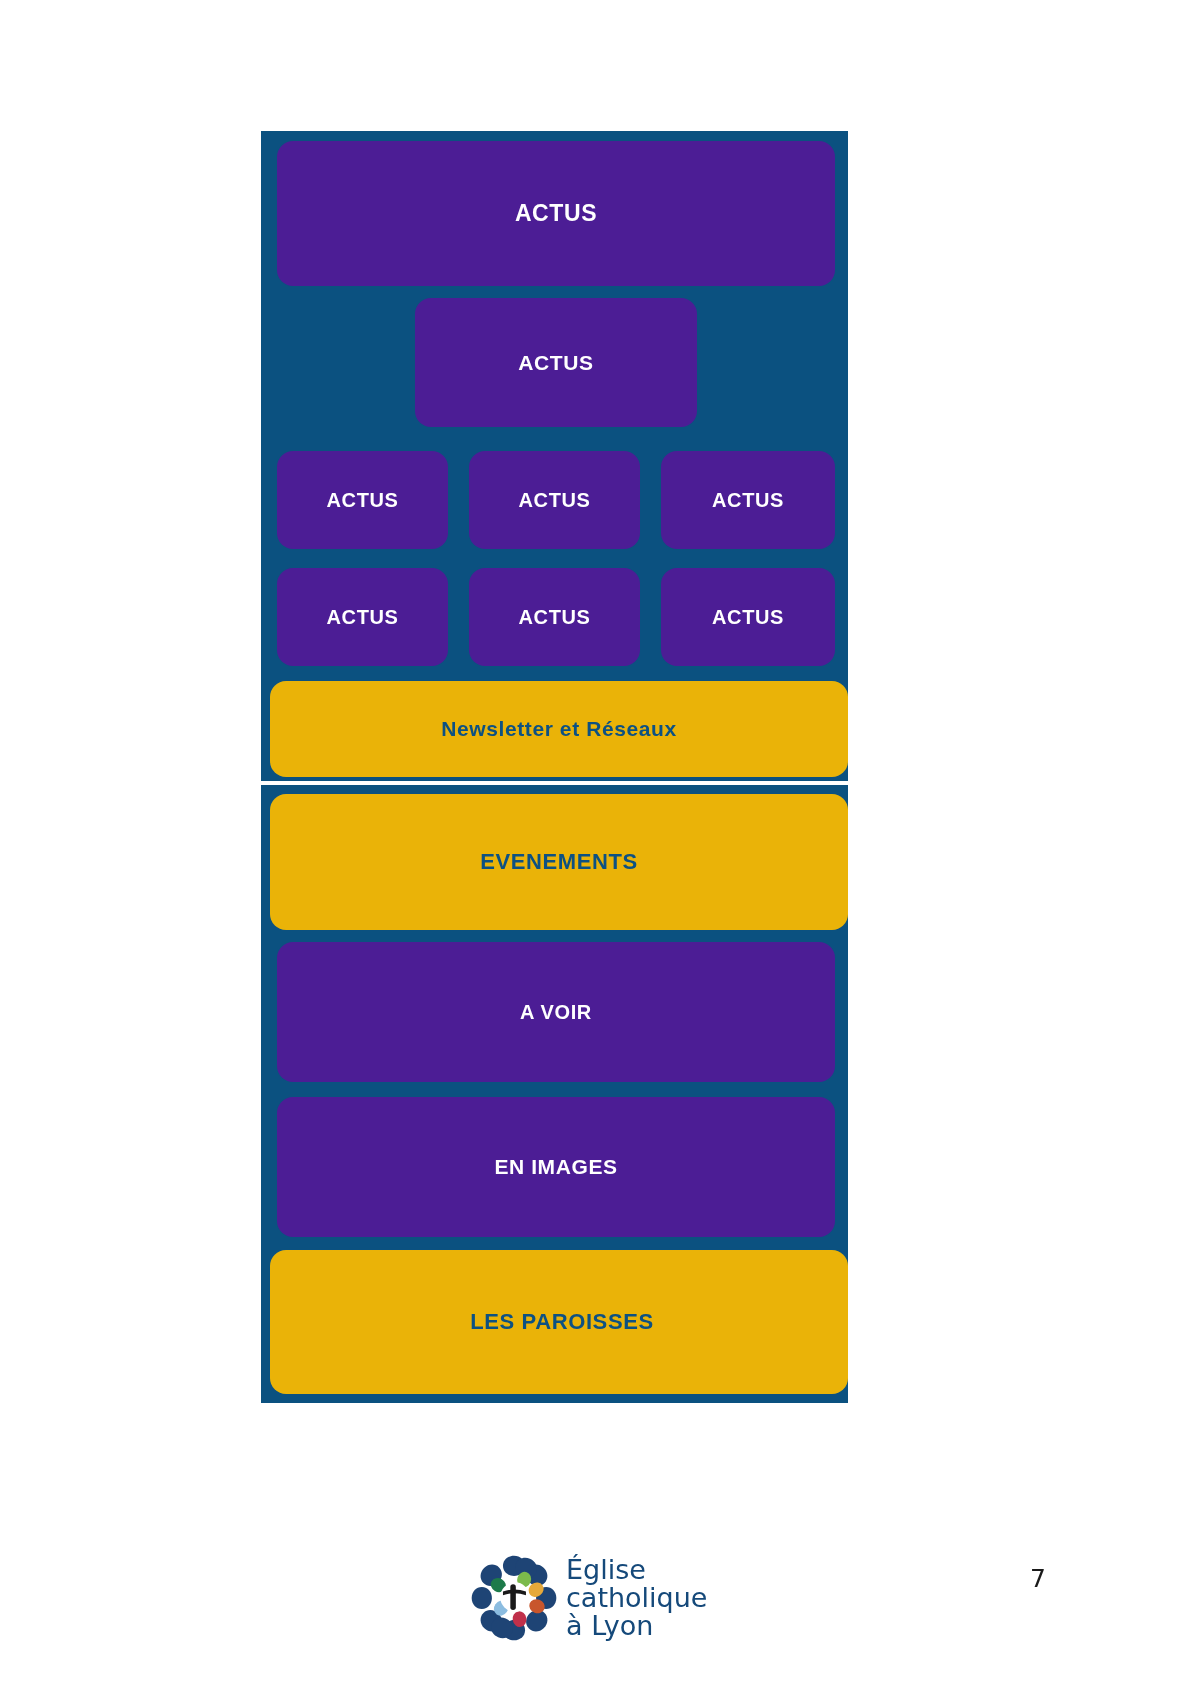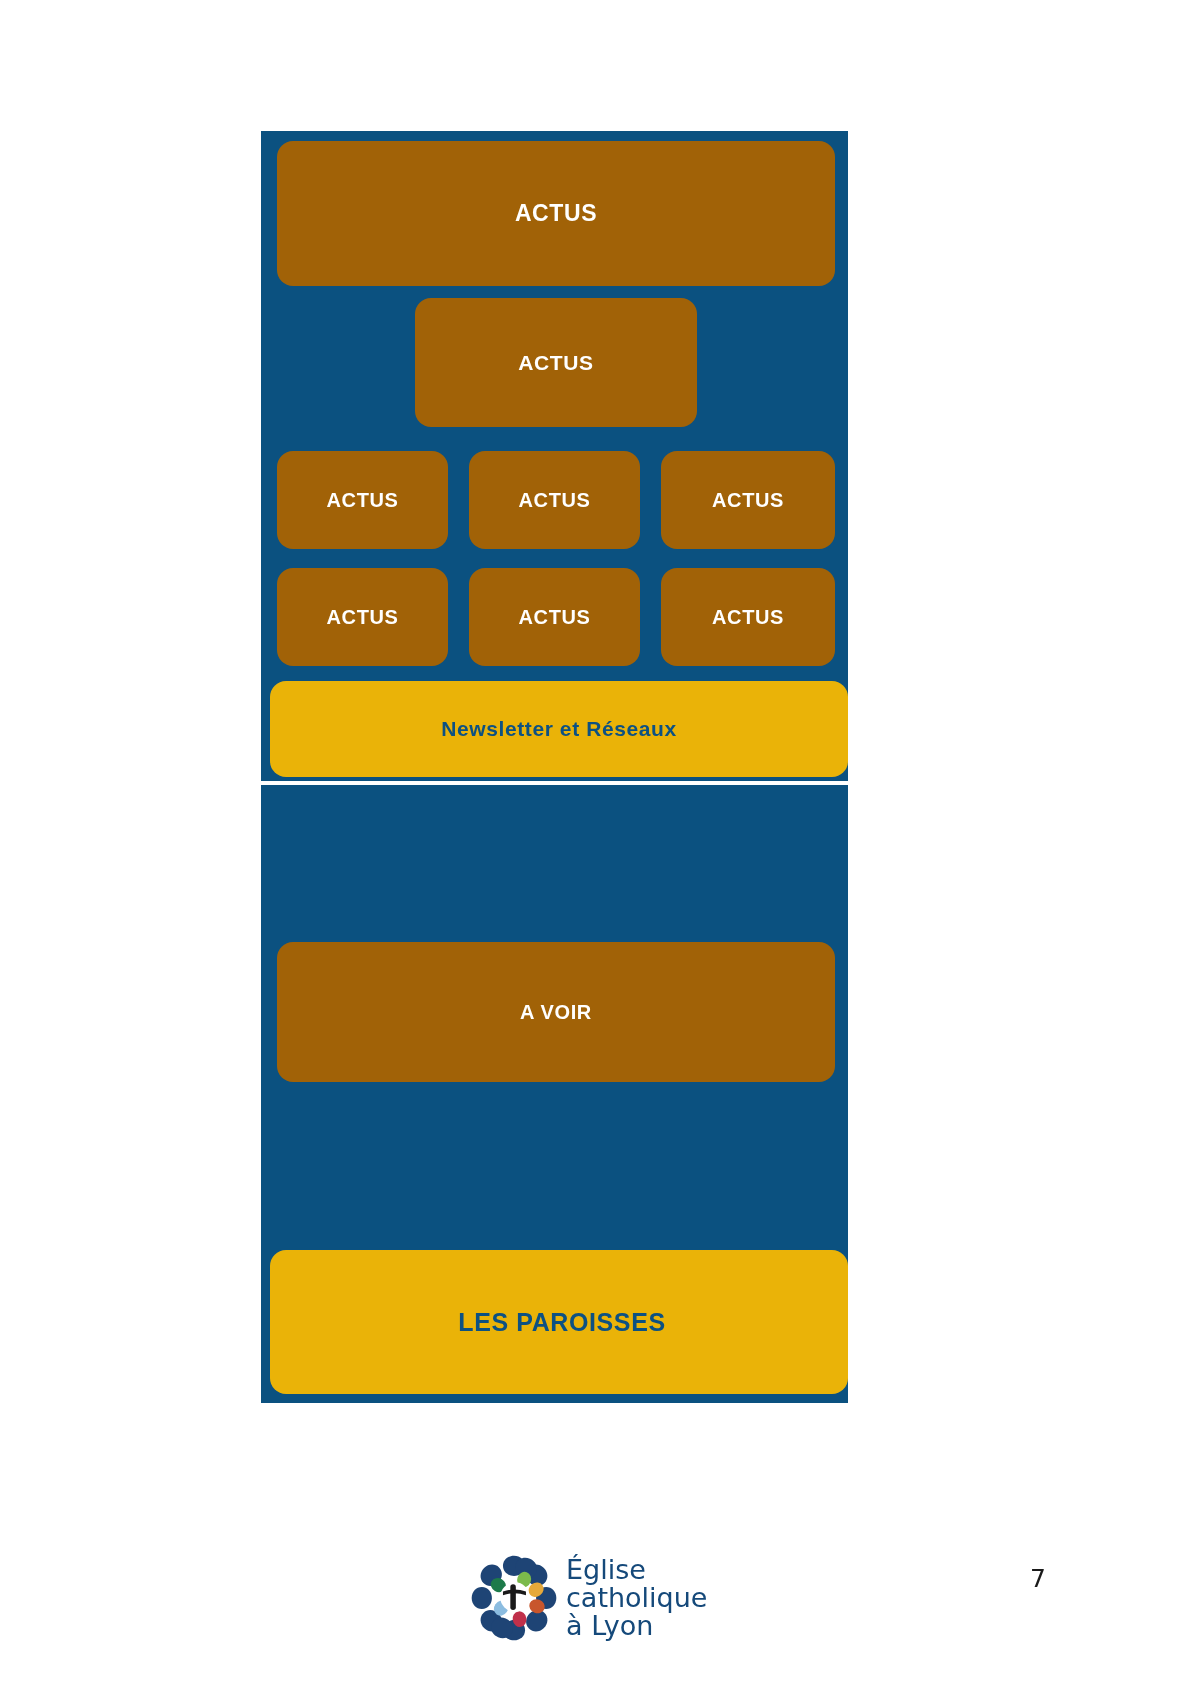--- a/index.html
+++ b/index.html
@@ -44,21 +44,21 @@
   .card {
     position: absolute;
     box-sizing: border-box;
     border-radius: 16px;
     display: flex;
     align-items: center;
     justify-content: center;
     text-align: center;
   }
   .card-light {
-    background: #a16207;
+    background: #4c1d95;
   }
   .card-white {
     background: #eab308;
   }
   .card .label {
     font-weight: bold;
     letter-spacing: 0.6px;
     line-height: 1.2;
   }
   .card-light .label {
@@ -99,21 +99,21 @@
 
   
   .c-evenements { left: 9px;  top: 9px;   width: 578px; height: 136px; }
   .c-avoir      { left: 16px; top: 157px; width: 558px; height: 140px; }
   .c-enimages   { left: 16px; top: 312px; width: 558px; height: 140px; }
   .c-paroisses  { left: 9px;  top: 465px; width: 578px; height: 144px; }
 
   .c-evenements .label { font-size: 22px; }
   .c-avoir .label      { font-size: 20px; }
   .c-enimages .label   { font-size: 21px; }
-  .c-paroisses .label  { font-size: 25px; margin-left: 6px; }
+  .c-paroisses .label  { font-size: 22px; margin-left: 6px; }
 
   
   .footer-logo {
     position: absolute;
     left: 468px;
     top: 1548px;
     width: 210px;
     height: 100px;
     display: flex;
     align-items: center;
@@ -181,25 +181,31 @@
     </div>
 
     <div class="card card-white c-newsletter">
       <span class="label">Newsletter et Réseaux</span>
     </div>
 
   </div>
 
   <div class="panel panel-bottom">
 
+    <div class="card card-white c-evenements">
+      <span class="label">EVENEMENTS</span>
+    </div>
 
     <div class="card card-light c-avoir">
       <span class="label">A VOIR</span>
     </div>
 
+    <div class="card card-light c-enimages">
+      <span class="label">EN IMAGES</span>
+    </div>
 
     <div class="card card-white c-paroisses">
       <span class="label">LES PAROISSES</span>
     </div>
 
   </div>
 
 </div>
 
 <div class="footer-logo">

